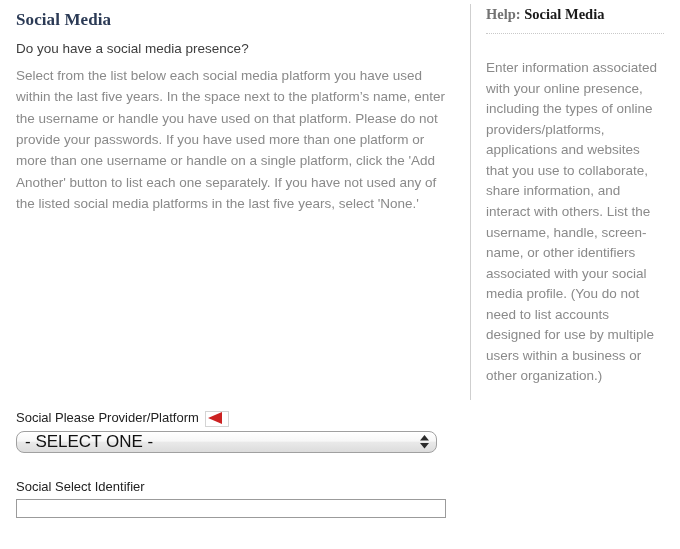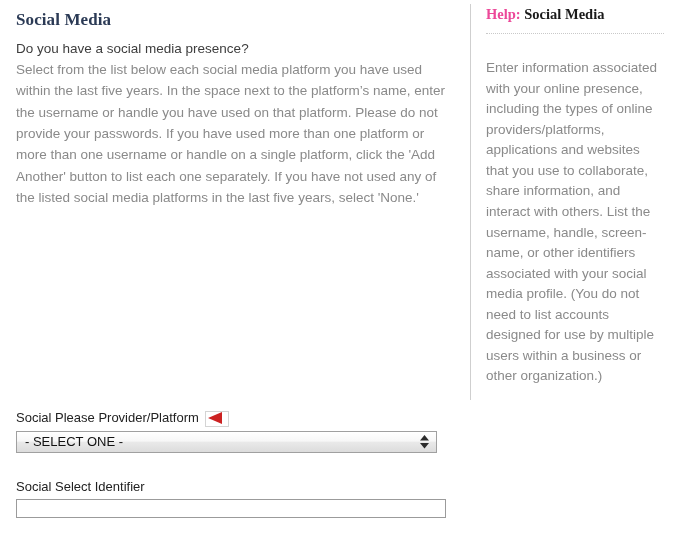--- a/index.html
+++ b/index.html
@@ -58,21 +58,21 @@
     font-size: 13.5px;
     color: #3d3d3d;
     margin-top: 11px;
     line-height: 1.25;
   }
 
   .instructions {
     font-size: 13.5px;
     color: #8a8a8a;
     line-height: 1.58;
-    margin-top: 1px;
+    margin-top: 7px;
     width: 438px;
   }
 
   
   .form-area {
     position: absolute;
     left: 16px;
     top: 410px;
     width: 440px;
   }
@@ -101,24 +101,24 @@
     margin-top: 5px;
     position: relative;
     width: 421px;
     height: 22px;
   }
   .fake-select {
     box-sizing: border-box;
     width: 421px;
     height: 22px;
     border: 1px solid #a0a0a0;
-    border-radius: 0;
+    border-radius: 8px;
     background: linear-gradient(to bottom, #ffffff 0%, #f7f7f7 45%, #e9e9e9 52%, #dcdcdc 100%);
     box-shadow: inset 0 1px 0 rgba(255,255,255,0.9);
-    font-size: 13px;
+    font-size: 17px;
     color: #111111;
     line-height: 20px;
     padding: 0 26px 0 8px;
     white-space: nowrap;
     overflow: hidden;
     position: relative;
   }
   .stepper {
     position: absolute;
     right: 7px;
@@ -156,21 +156,21 @@
   
   .help-title {
     font-family: "Liberation Serif", serif;
     font-size: 14.5px;
     color: #1a1a1a;
     font-weight: bold;
     margin: 0;
     line-height: 1.2;
   }
   .help-title .help-word {
-    color: #ec4899;
+    color: #737373;
   }
   .help-rule {
     border: 0;
     border-top: 1px dotted #c9c9c9;
     margin: 10px 0 0 0;
     width: 178px;
   }
   .help-body {
     font-size: 13.5px;
     color: #8a8a8a;

